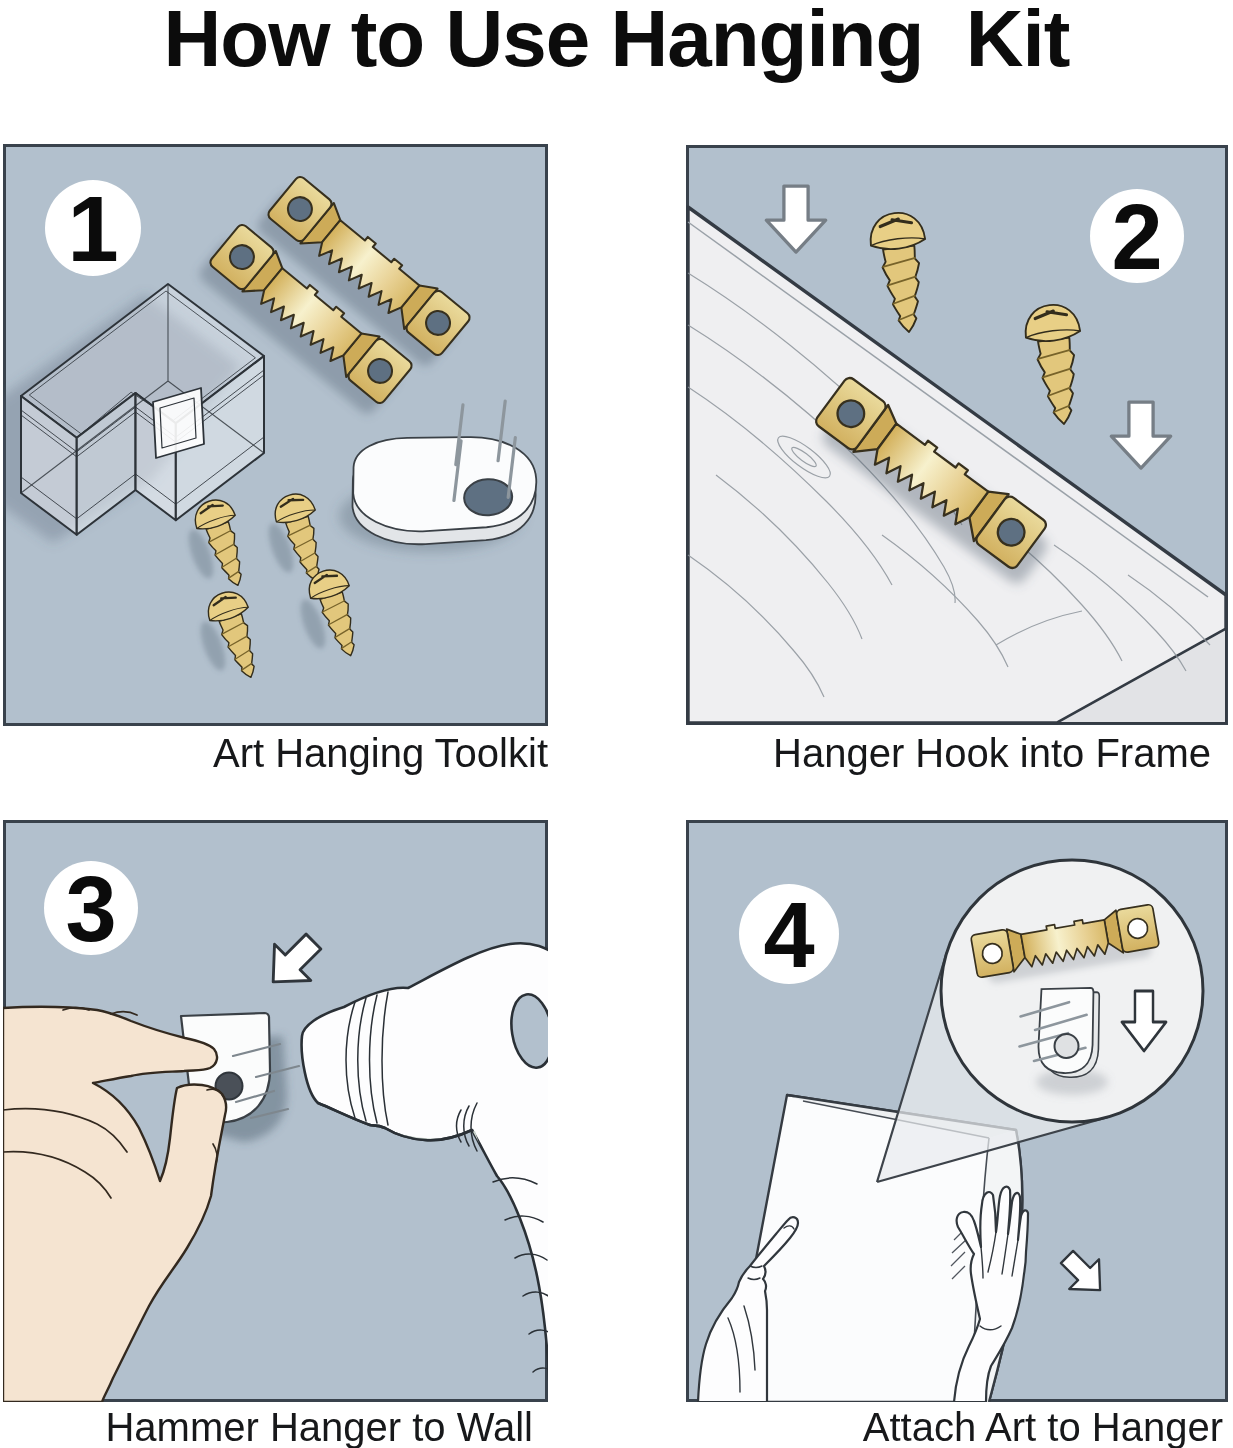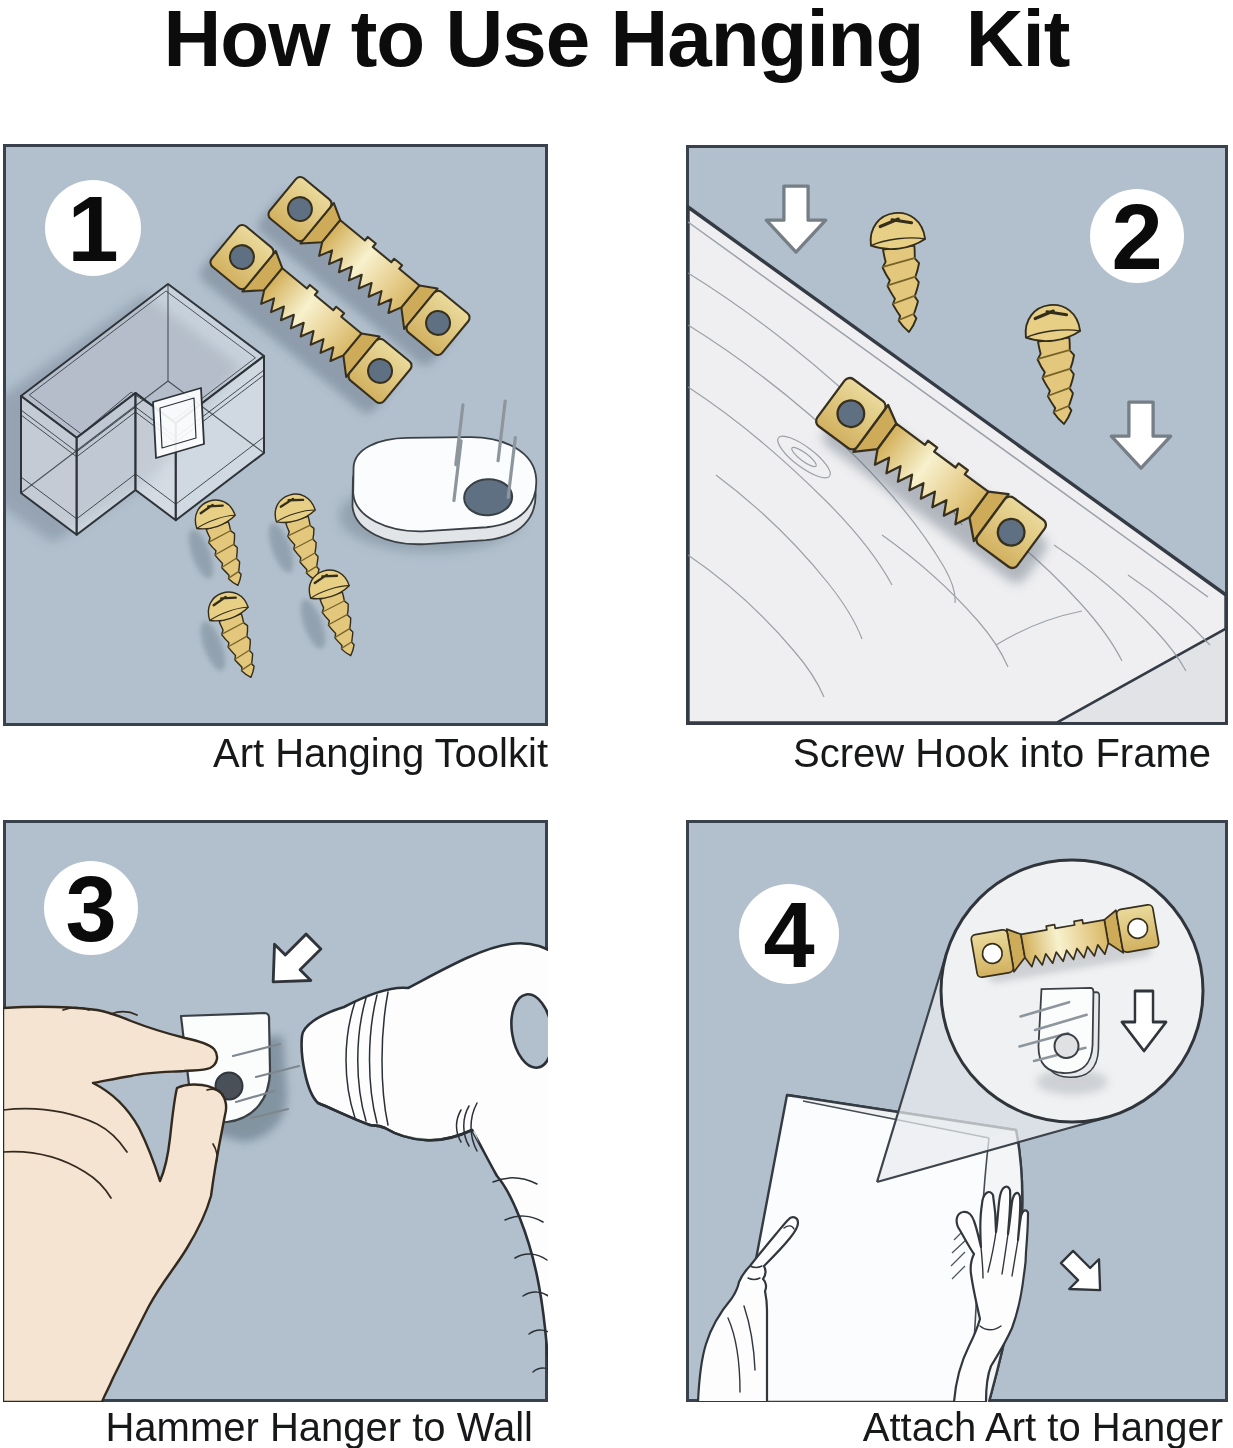--- a/index.html
+++ b/index.html
@@ -193,21 +193,21 @@
       </g>
       <g style="--arrowstroke:#767e86">
         <use href="#arrowsym" transform="translate(455,289) scale(1.1)"></use>
       </g>
       <g>
         <circle cx="451" cy="91" r="47" fill="#ffffff"></circle>
         <text class="badge-num" x="451" y="124" text-anchor="middle">2</text>
       </g>
     </svg>
   </section>
-  <div class="caption c2">Screw Hook into Frame</div>
+  <div class="caption c2">Hanger Hook into Frame</div>
 
   <section class="panel p3">
     <svg width="545" height="582" viewBox="0 0 545 582">
       <rect x="1.5" y="1.5" width="542" height="579" fill="#b2c0cd" stroke="#39424c" stroke-width="3"></rect>
 
       <g style="--arrowstroke:#2f353b">
         <use href="#arrowsym" transform="translate(291,141) rotate(45) scale(0.95)"></use>
       </g>
 
       <path d="M186,206 L268,203 L272,262 C272,288 254,306 228,309 L196,300 Z" transform="translate(12,13)" fill="rgba(70,87,103,0.42)" filter="url(#blur4)"></path>

